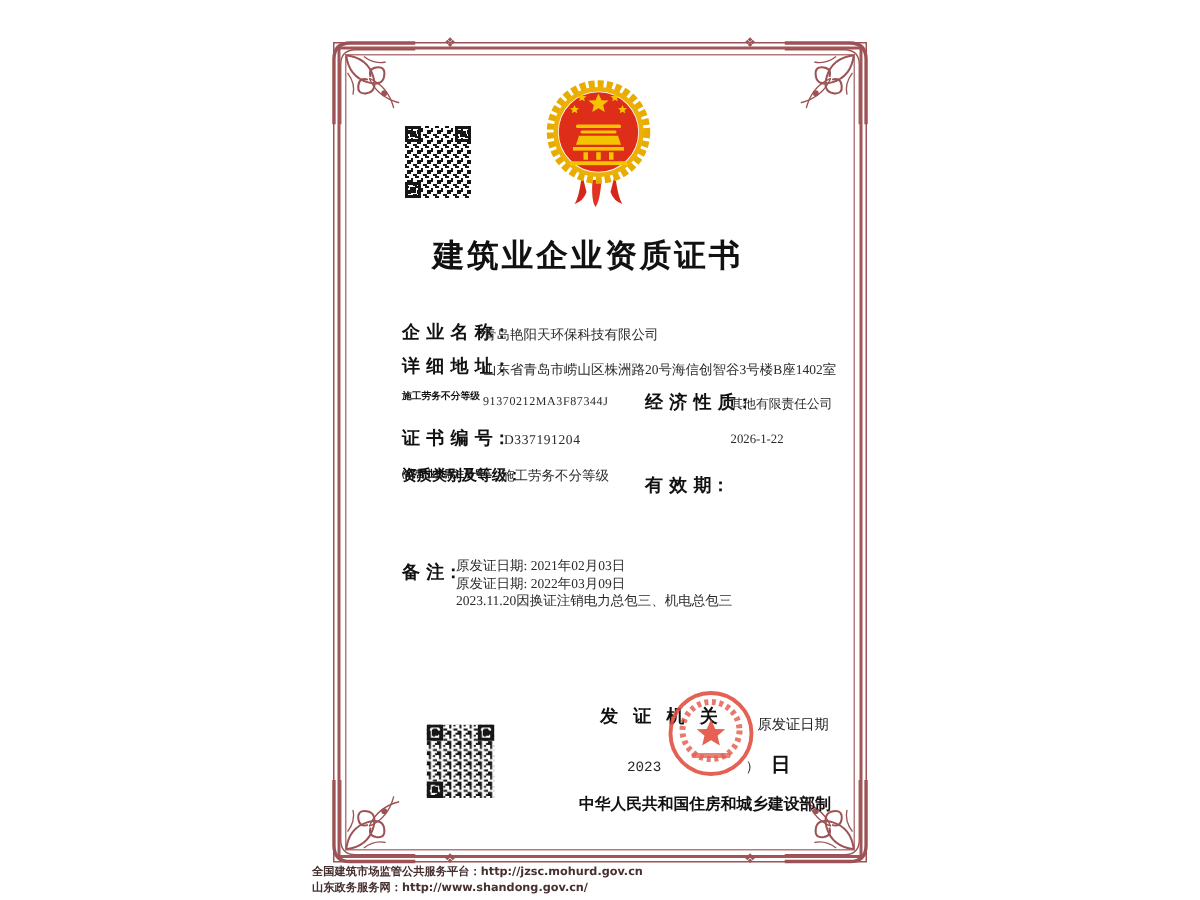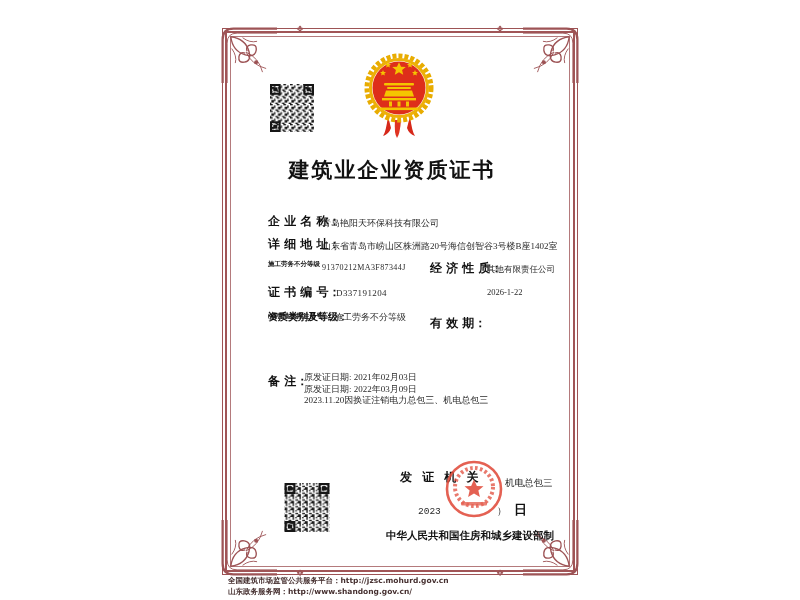--- a/index.html
+++ b/index.html
@@ -23,21 +23,21 @@
   
   .title{left:222px;top:156px;width:340px;text-align:center;font-size:21px;font-weight:bold;
          letter-spacing:2px;font-family:"Liberation Serif","DejaVu Serif",serif;color:#111;}
   .lbl{font-weight:bold;font-size:12px;color:#111;white-space:nowrap;}
   .val{font-family:"Liberation Serif","DejaVu Serif",serif;font-size:9px;color:#2a2a2a;white-space:nowrap;}
   .lbl-small{font-weight:bold;font-size:6.5px;line-height:8px;color:#111;white-space:nowrap;}
   .lbl-mid{font-weight:bold;font-size:10px;color:#111;white-space:nowrap;}
   .remark-lines{font-family:"Liberation Serif","DejaVu Serif",serif;font-size:9px;line-height:11.5px;
                 color:#2a2a2a;white-space:nowrap;}
   .ministry{font-weight:bold;font-size:10.5px;color:#111;white-space:nowrap;}
-  .footer-link{font-size:7.5px;font-weight:bold;color:#463030;white-space:nowrap;margin-left:20px;}
+  .footer-link{font-size:7.5px;font-weight:bold;color:#463030;white-space:nowrap;}
   .year,.bracket{font-family:Liberation Mono, monospace;font-size:9.5px;color:#2a2a2a;}
   .day{font-weight:bold;font-size:13px;color:#111;}
   .auth-frag{font-size:9.5px;color:#222;}
 </style>
 </head>
 <body>
 
 <div id="page">
 
   <div id="frame">
@@ -179,21 +179,21 @@
   <div class="abs val" style="left:334px;top:311px;">施工劳务不分等级</div>
 
   <div class="abs lbl" style="left:268px;top:373px;">备  注：</div>
   <div class="abs remark-lines" style="left:304px;top:372px;">
     <div>原发证日期: 2021年02月03日</div>
     <div>原发证日期: 2022年03月09日</div>
     <div>2023.11.20因换证注销电力总包三、机电总包三</div>
   </div>
 
   <div class="abs lbl" style="left:400px;top:469px;letter-spacing:3px;">发 证 机 关</div>
-  <div class="abs auth-frag" style="left:505px;top:477px;">机电总包三</div>
+  <div class="abs auth-frag" style="left:505px;top:477px;">原发证日期</div>
 
   <svg class="abs" style="left:443px;top:458px;width:62px;height:62px;opacity:0.88;" viewBox="0 0 62 62">
     <circle cx="31" cy="31" r="27" fill="none" stroke="#e14c3c" stroke-width="2.6"></circle>
     <circle cx="31" cy="29" r="19" fill="none" stroke="#e14c3c" stroke-width="4" stroke-dasharray="2.6 2.4" opacity="0.85"></circle>
     <path transform="translate(31,31) scale(1.9)" fill="#e14c3c" d="M0 -5 L1.5 -1.6 5 -1.5 2.3 0.8 3.1 4.2 0 2.4 -3.1 4.2 -2.3 0.8 -5 -1.5 -1.5 -1.6 Z"></path>
     <rect x="18" y="44" width="26" height="3.4" rx="1" fill="#e14c3c" opacity="0.8"></rect>
   </svg>
 
   <div class="abs year" style="left:418px;top:506px;">2023</div>
   <div class="abs bracket" style="left:497px;top:505px;">）</div>

